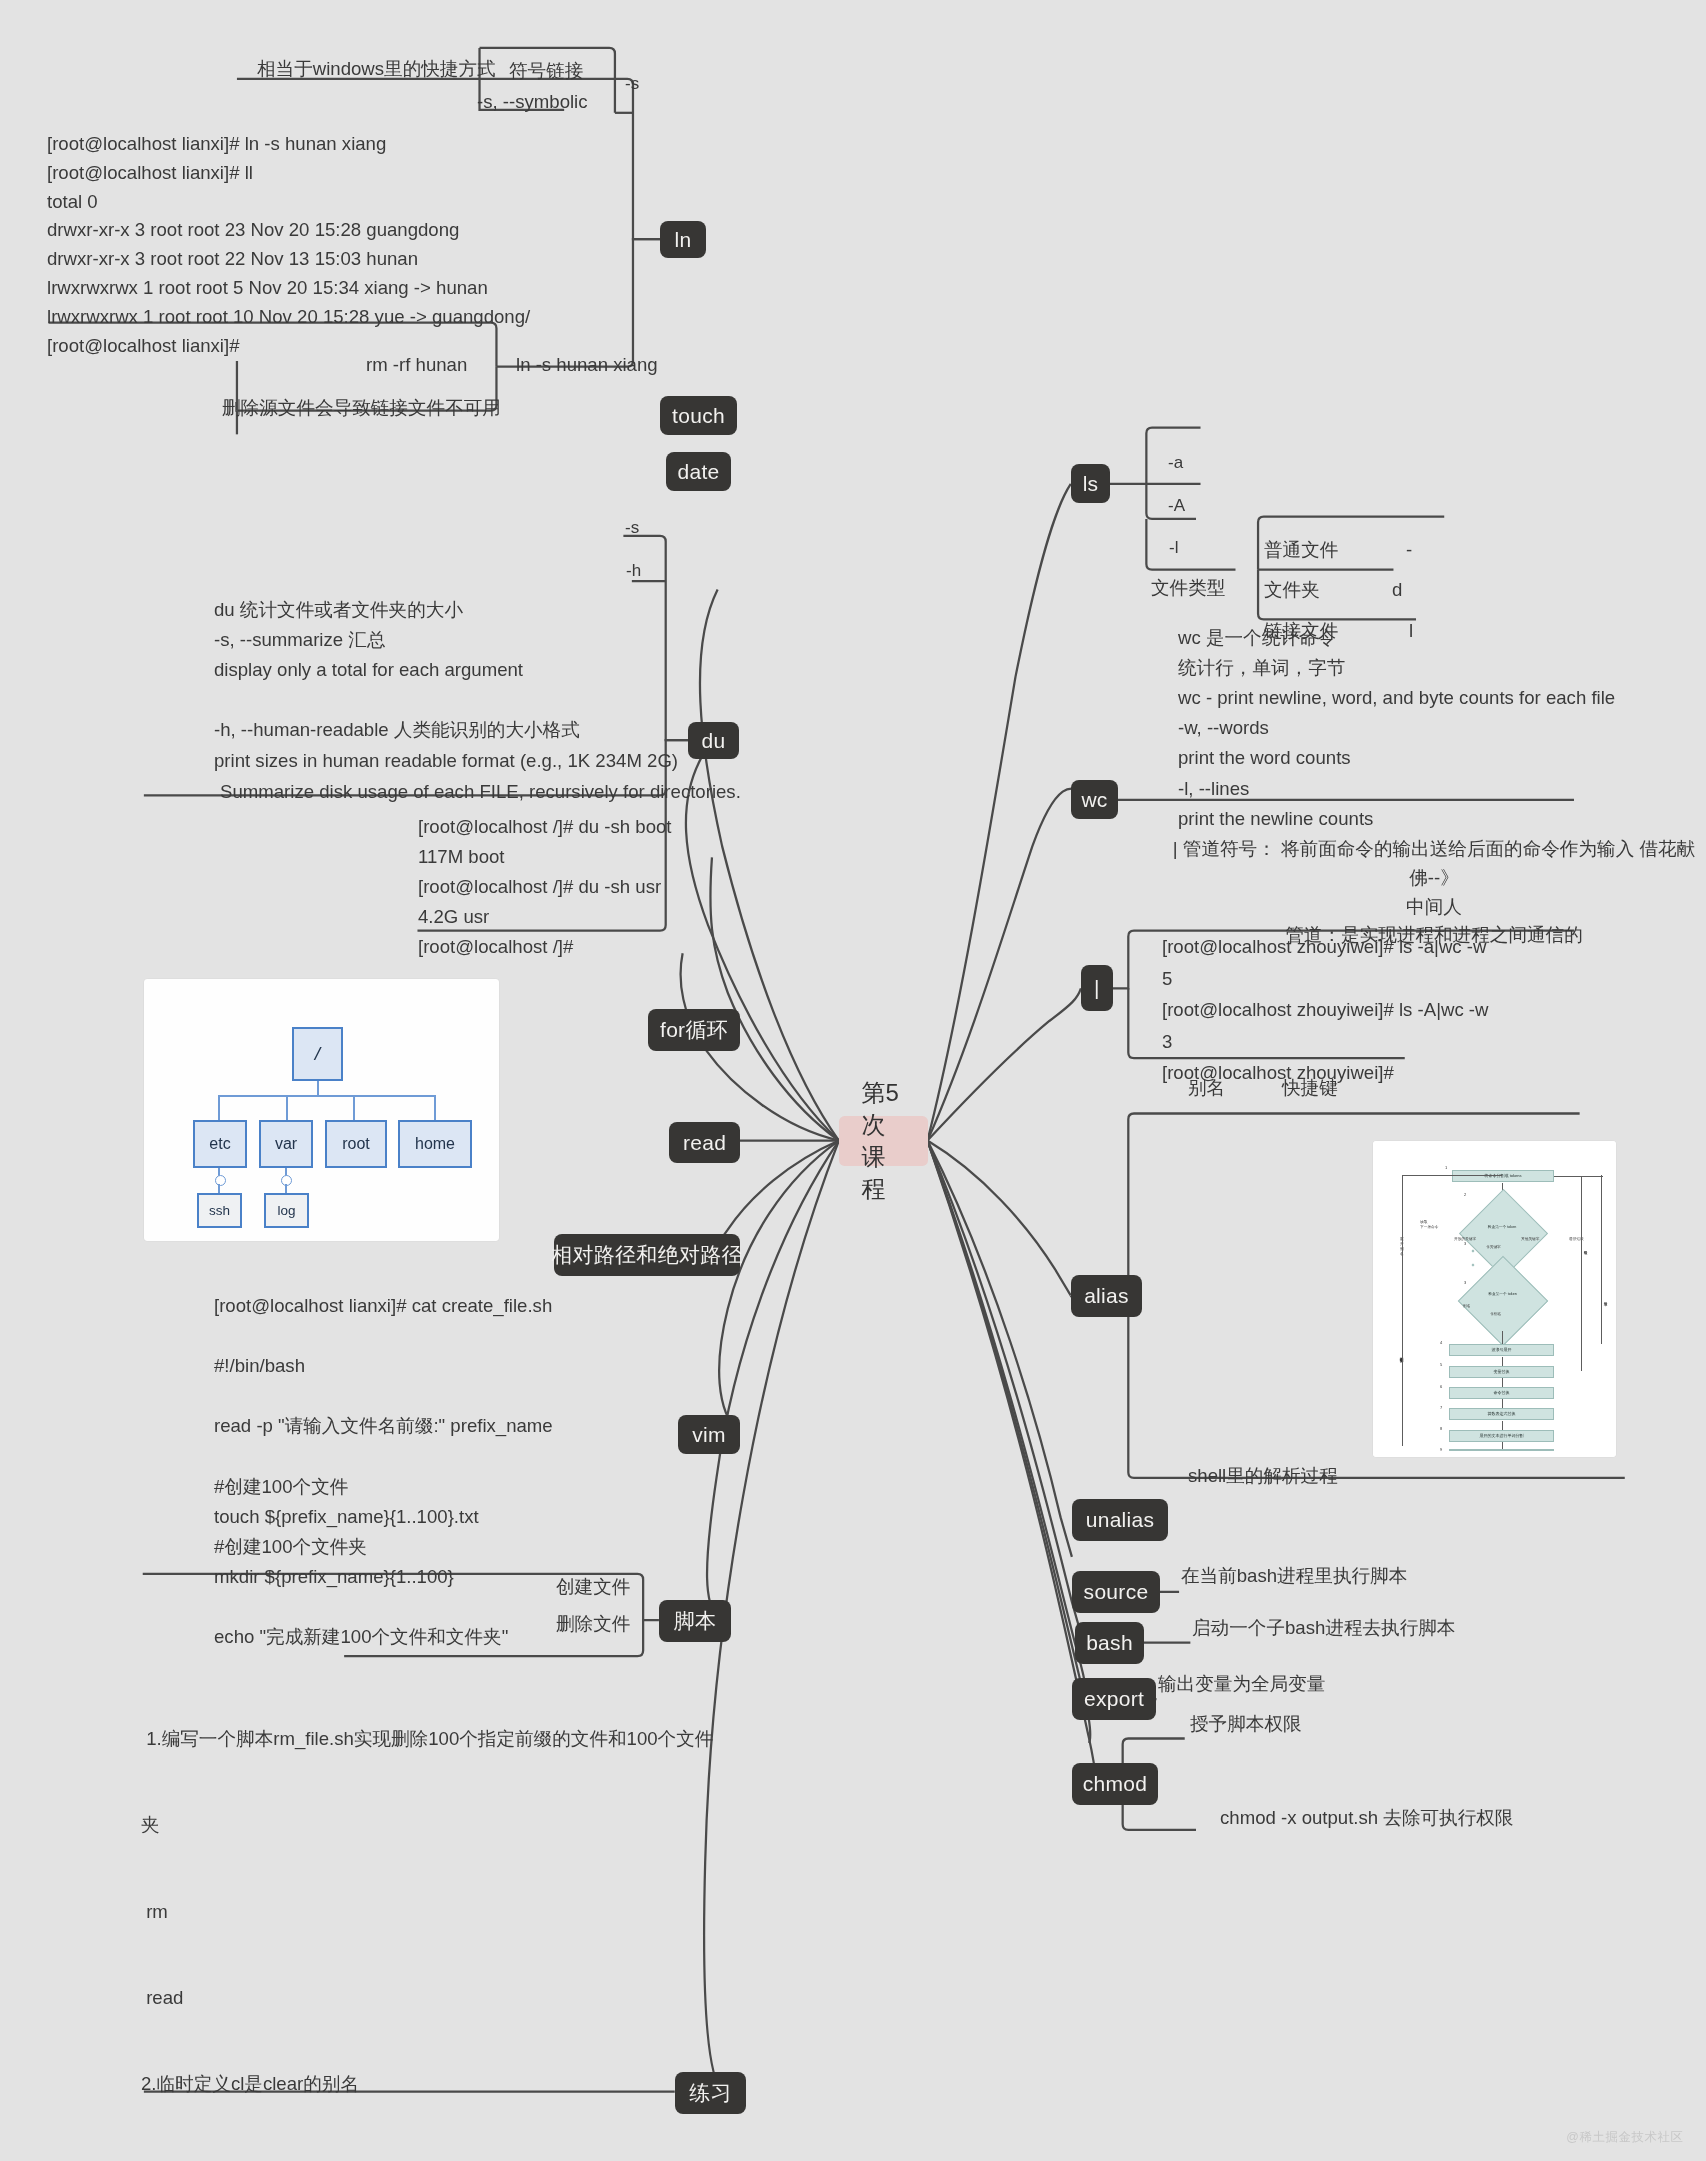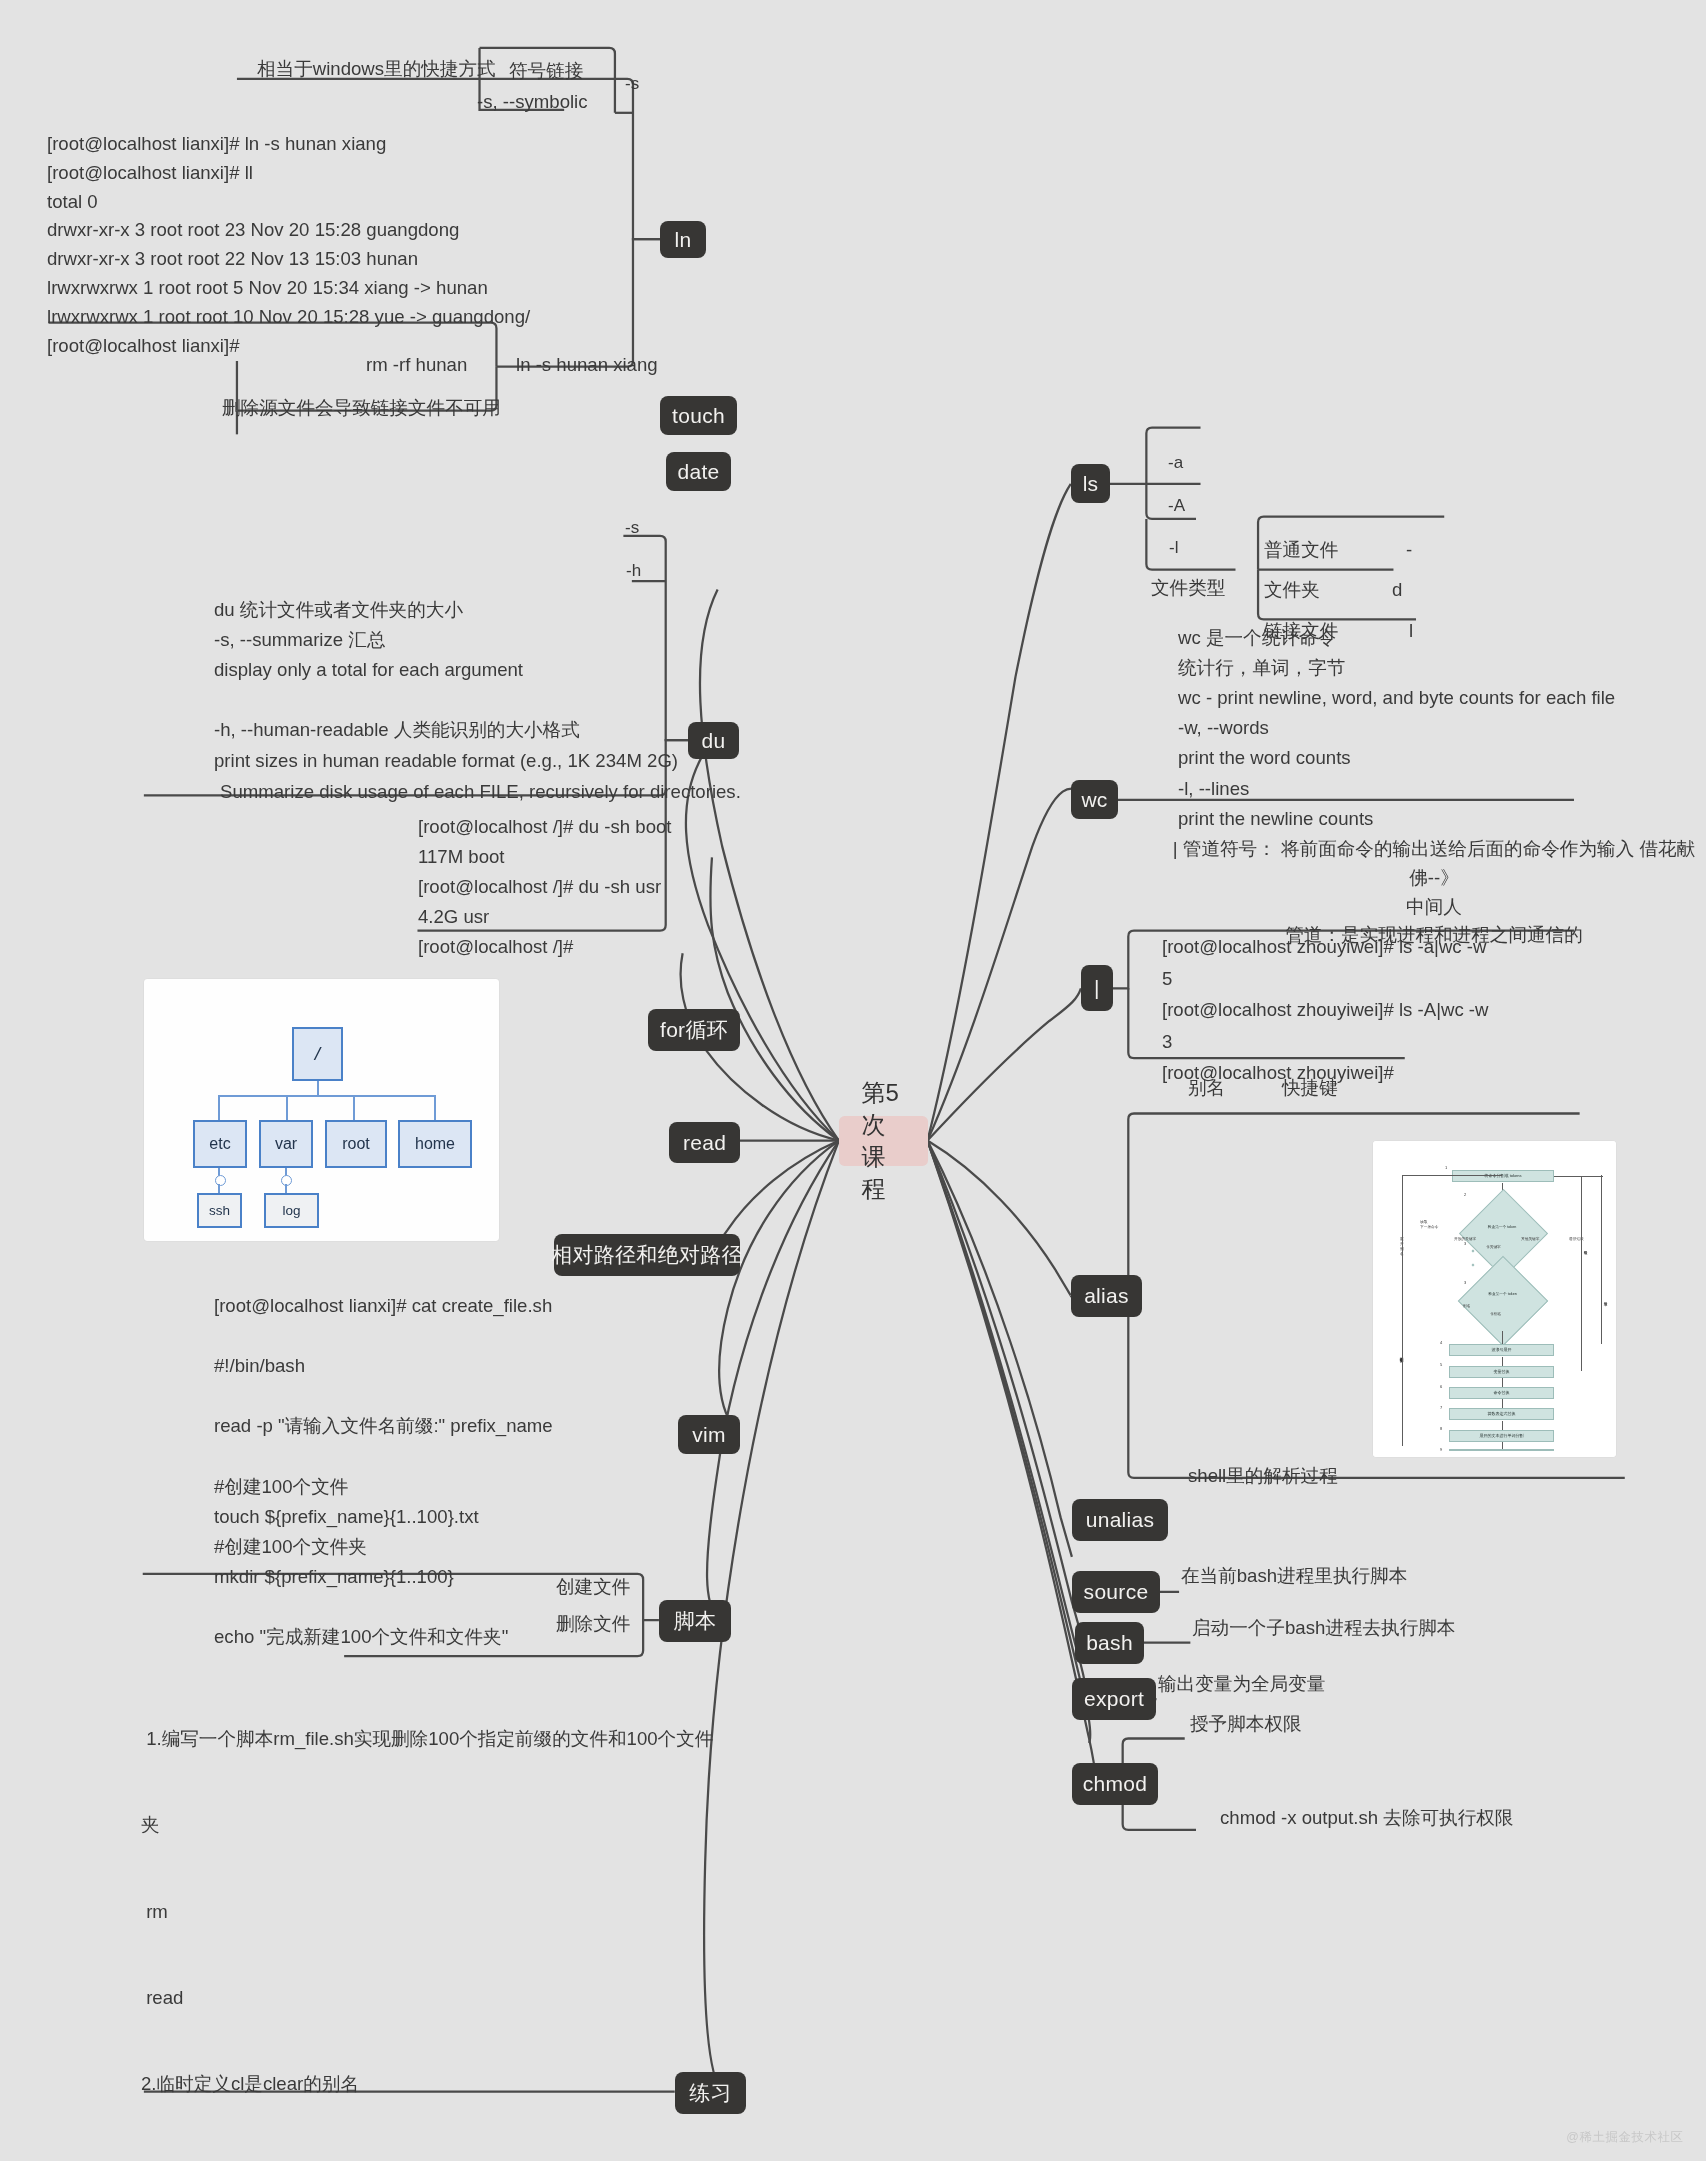--- a/index.html
+++ b/index.html
@@ -238,21 +238,21 @@
       <div class="dtbox" style="left:254px;top:141px;width:74px;height:48px;font-size:16px;">home</div>
 
       <div class="dtline" style="left:74px;top:189px;width:1.7px;height:8px;"></div>
       <div class="dtnub" style="left:71px;top:196px;"></div>
       <div class="dtline" style="left:74px;top:205px;width:1.7px;height:9px;"></div>
       <div class="dtline" style="left:141px;top:189px;width:1.7px;height:8px;"></div>
       <div class="dtnub" style="left:137px;top:196px;"></div>
       <div class="dtline" style="left:141px;top:205px;width:1.7px;height:9px;"></div>
 
       <div class="dtbox dtleaf" style="left:53px;top:214px;width:45px;height:35px;font-size:13.5px;">ssh</div>
-      <div class="dtbox dtleaf" style="left:120px;top:214px;width:55px;height:35px;font-size:13.5px;">log</div>
+      <div class="dtbox dtleaf" style="left:120px;top:214px;width:45px;height:35px;font-size:13.5px;">log</div>
     </div>
   </div>
 
   <div class="txt blk" style="left:214px;top:1291px;line-height:1.62;">[root@localhost lianxi]# cat create_file.sh
 
 #!/bin/bash
 
 read  -p "请输入文件名前缀:"  prefix_name
 
 #创建100个文件

